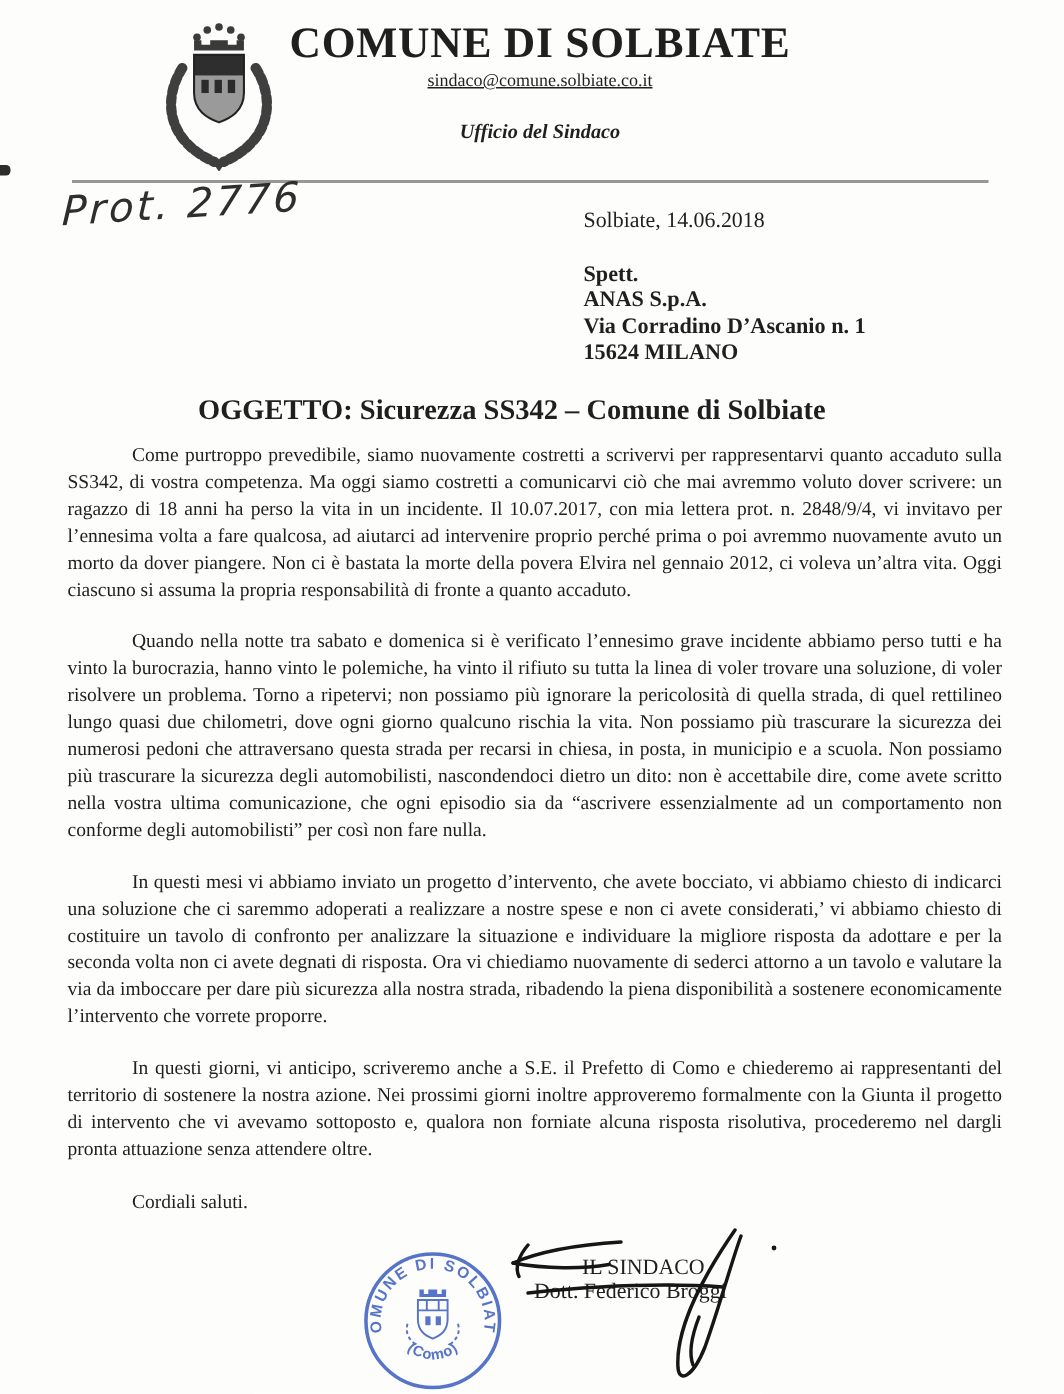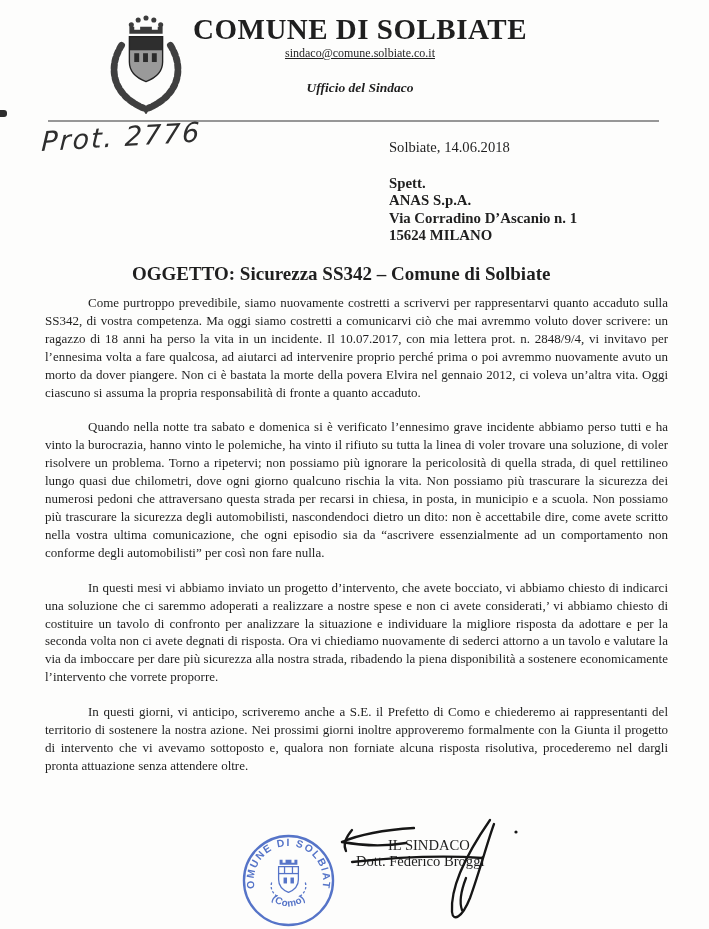--- a/index.html
+++ b/index.html
@@ -100,20 +100,21 @@
     <div>15624 MILANO</div>
   </div>
 
   <div class="subject-line">OGGETTO: Sicurezza SS342 – Comune di Solbiate</div>
 
   <div class="body-text">
     <p>Come purtroppo prevedibile, siamo nuovamente costretti a scrivervi per rappresentarvi quanto accaduto sulla SS342, di vostra competenza. Ma oggi siamo costretti a comunicarvi ciò che mai avremmo voluto dover scrivere: un ragazzo di 18 anni ha perso la vita in un incidente. Il 10.07.2017, con mia lettera prot. n. 2848/9/4, vi invitavo per l’ennesima volta a fare qualcosa, ad aiutarci ad intervenire proprio perché prima o poi avremmo nuovamente avuto un morto da dover piangere. Non ci è bastata la morte della povera Elvira nel gennaio 2012, ci voleva un’altra vita. Oggi ciascuno si assuma la propria responsabilità di fronte a quanto accaduto.</p>
     <p>Quando nella notte tra sabato e domenica si è verificato l’ennesimo grave incidente abbiamo perso tutti e ha vinto la burocrazia, hanno vinto le polemiche, ha vinto il rifiuto su tutta la linea di voler trovare una soluzione, di voler risolvere un problema. Torno a ripetervi; non possiamo più ignorare la pericolosità di quella strada, di quel rettilineo lungo quasi due chilometri, dove ogni giorno qualcuno rischia la vita. Non possiamo più trascurare la sicurezza dei numerosi pedoni che attraversano questa strada per recarsi in chiesa, in posta, in municipio e a scuola. Non possiamo più trascurare la sicurezza degli automobilisti, nascondendoci dietro un dito: non è accettabile dire, come avete scritto nella vostra ultima comunicazione, che ogni episodio sia da “ascrivere essenzialmente ad un comportamento non conforme degli automobilisti” per così non fare nulla.</p>
     <p>In questi mesi vi abbiamo inviato un progetto d’intervento, che avete bocciato, vi abbiamo chiesto di indicarci una soluzione che ci saremmo adoperati a realizzare a nostre spese e non ci avete considerati,’ vi abbiamo chiesto di costituire un tavolo di confronto per analizzare la situazione e individuare la migliore risposta da adottare e per la seconda volta non ci avete degnati di risposta. Ora vi chiediamo nuovamente di sederci attorno a un tavolo e valutare la via da imboccare per dare più sicurezza alla nostra strada, ribadendo la piena disponibilità a sostenere economicamente l’intervento che vorrete proporre.</p>
     <p>In questi giorni, vi anticipo, scriveremo anche a S.E. il Prefetto di Como e chiederemo ai rappresentanti del territorio di sostenere la nostra azione. Nei prossimi giorni inoltre approveremo formalmente con la Giunta il progetto di intervento che vi avevamo sottoposto e, qualora non forniate alcuna risposta risolutiva, procederemo nel dargli pronta attuazione senza attendere oltre.</p>
+    <p class="closing-line">Cordiali saluti.</p>
   </div>
 
   <svg class="stamp" viewBox="0 0 96 96" aria-hidden="true">
     <circle cx="48" cy="48" r="45" fill="none" stroke="#3f62c1" stroke-width="2.4"></circle>
     <defs>
       <path id="stamp-top-arc" d="M 15.1 60 A 35 35 0 1 1 80.9 60" fill="none"></path>
       <path id="stamp-bottom-arc" d="M 29.6 66.4 A 26 26 0 0 0 66.4 66.4" fill="none"></path>
     </defs>
     <text font-family="Liberation Sans, sans-serif" font-size="10.5" font-weight="bold" fill="#3f62c1" letter-spacing="1.6">
       <textPath href="#stamp-top-arc" startOffset="50%" text-anchor="middle">COMUNE DI SOLBIATE</textPath>

